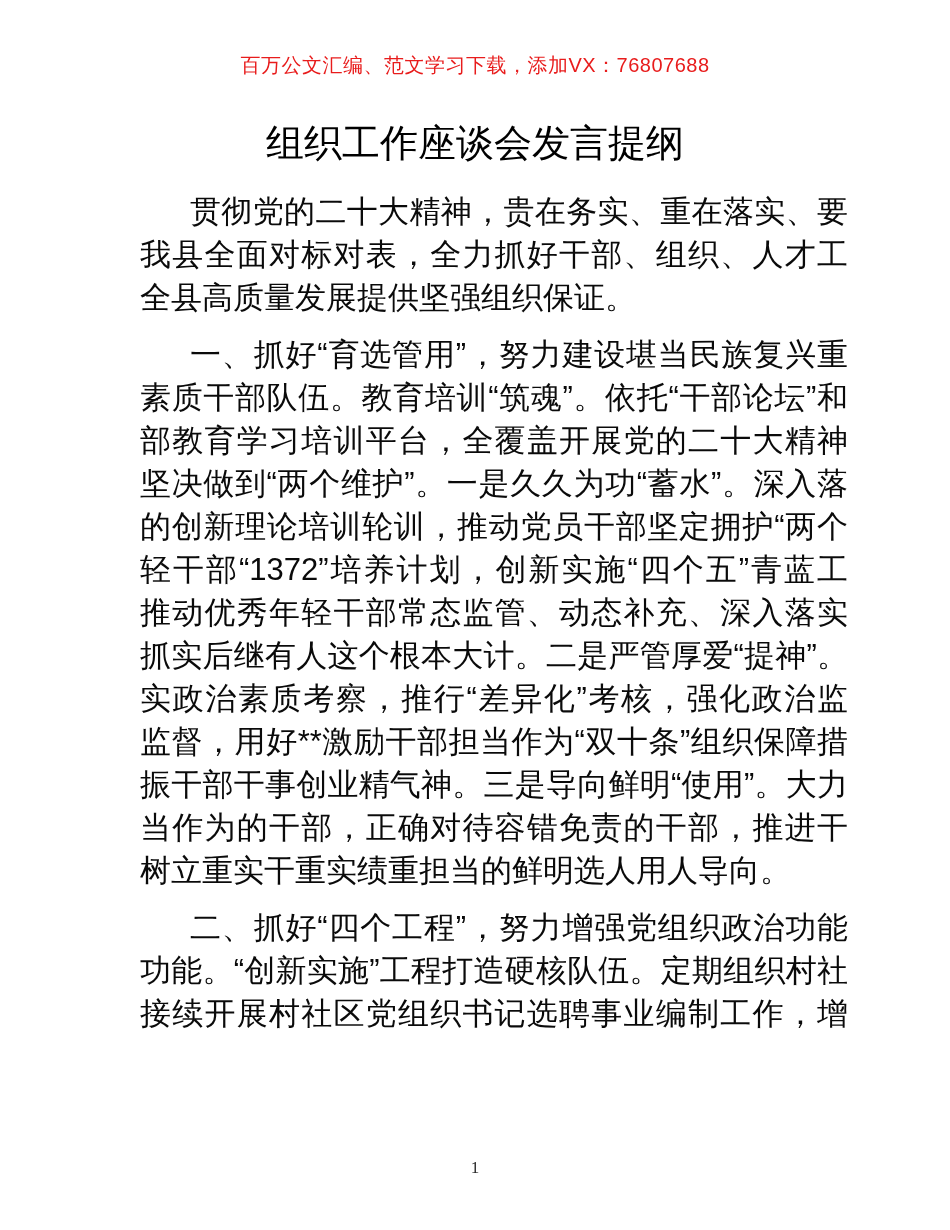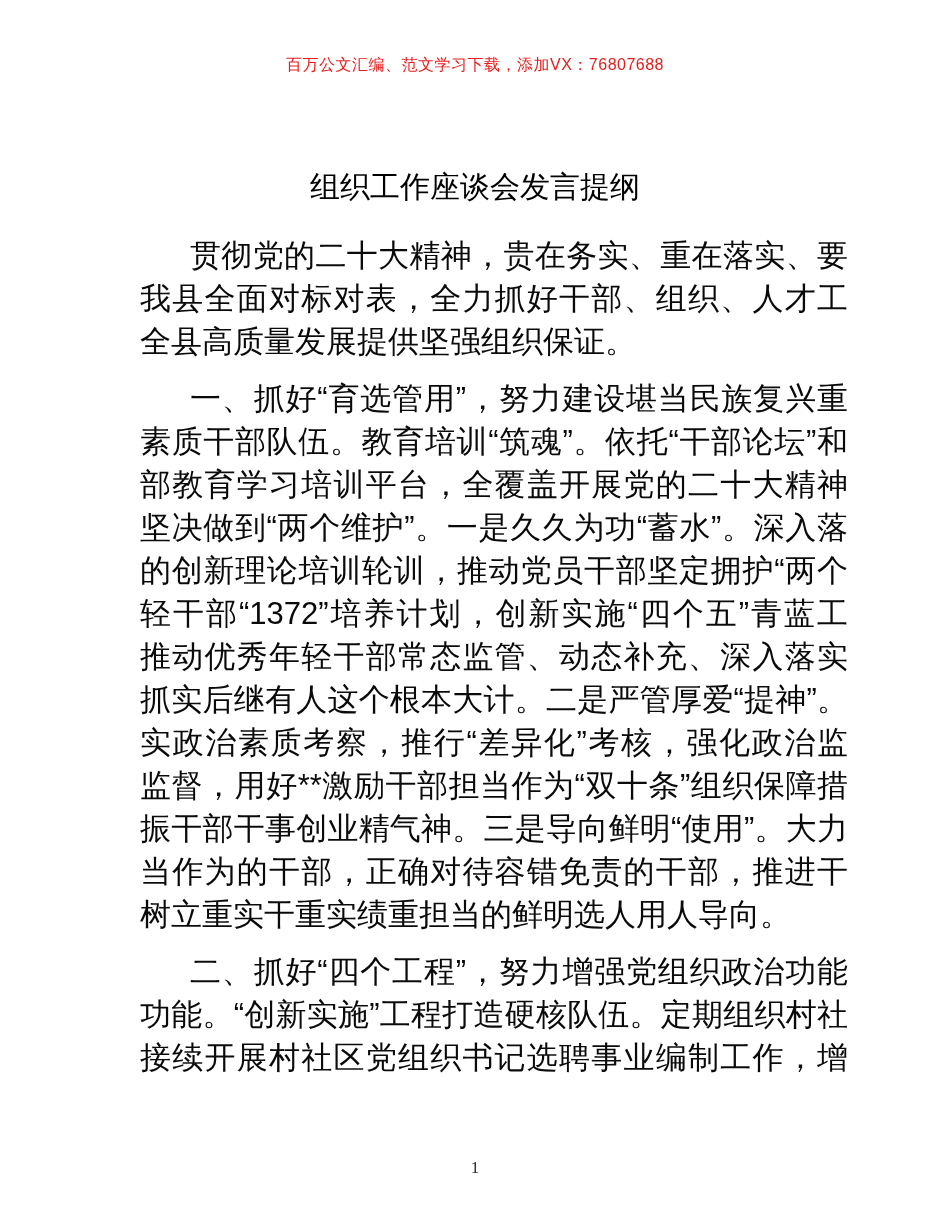--- a/index.html
+++ b/index.html
@@ -13,29 +13,29 @@
     height: 1230px;
     margin: 0 auto;
     background: #ffffff;
     overflow: hidden;
     font-family: "Liberation Sans", sans-serif;
     color: #0a0a0a;
   }
   .promo-header {
     padding-top: 52px;
     text-align: center;
-    font-size: 16px;
+    font-size: 20px;
     line-height: 26px;
     color: #e81c1c;
     letter-spacing: 0.5px;
   }
   .doc-title {
-    margin: 87px 0 0 0;
+    margin: 43px 0 0 0;
     text-align: center;
-    font-size: 30px;
+    font-size: 38px;
     line-height: 44px;
     font-weight: normal;
     color: #000000;
   }
   .body-column {
     margin: 25px 0 0 140px;
     width: 708px;
     font-size: 31px;
     line-height: 43px;
     color: #0a0a0a;

